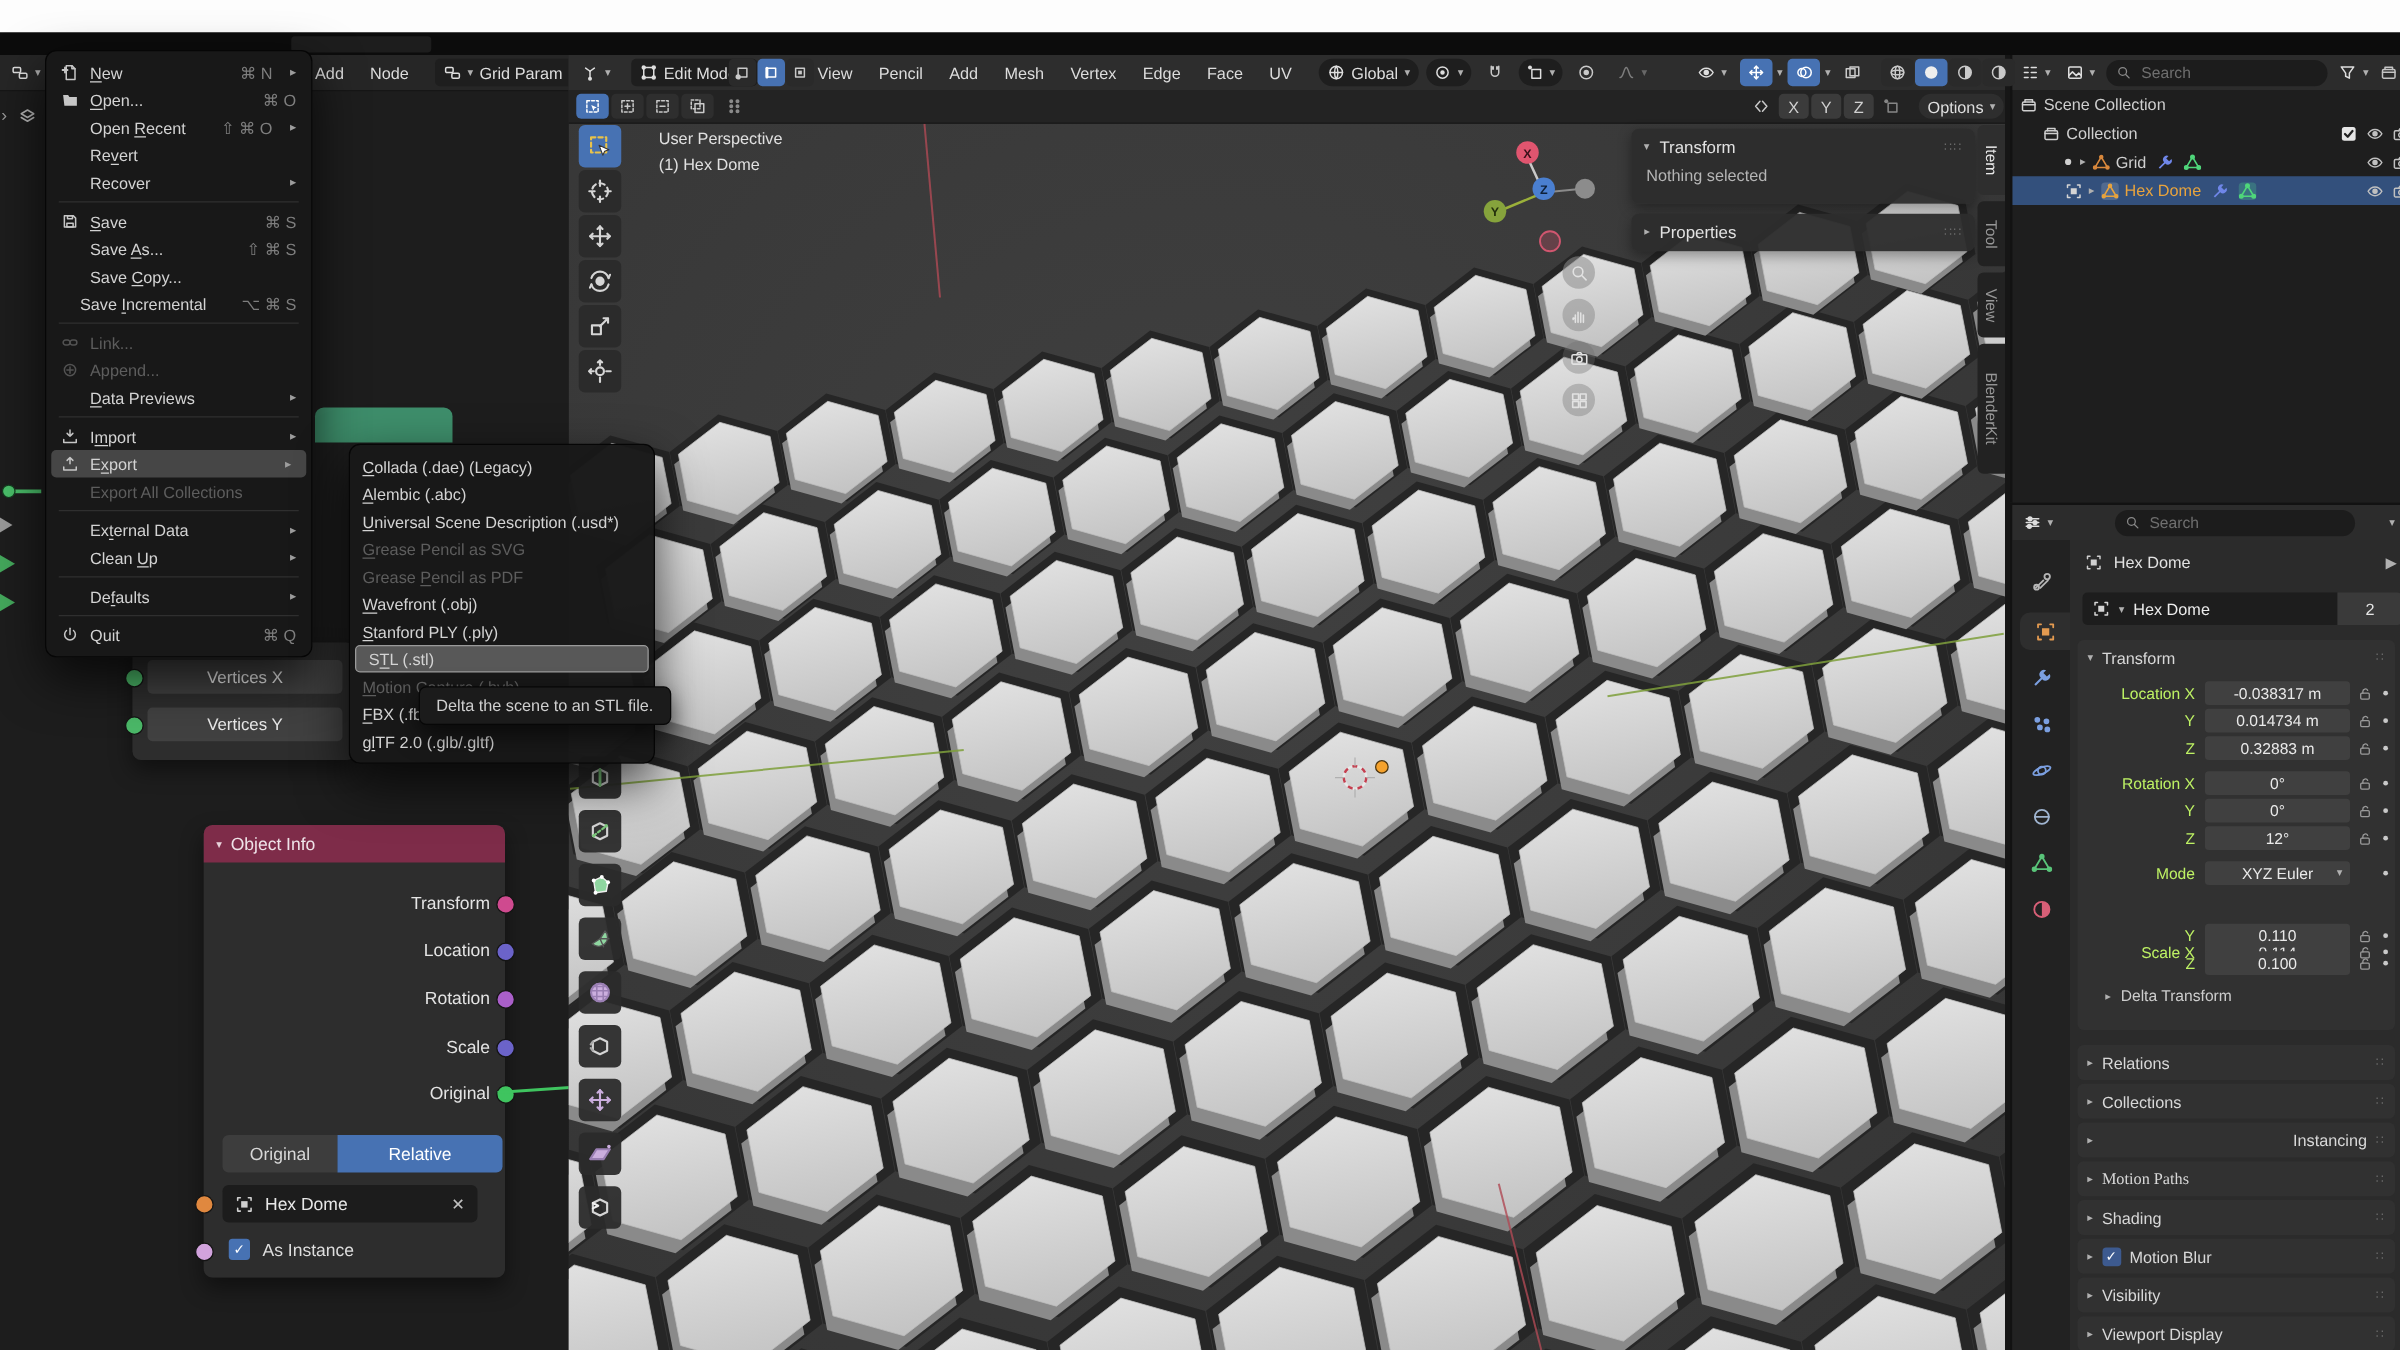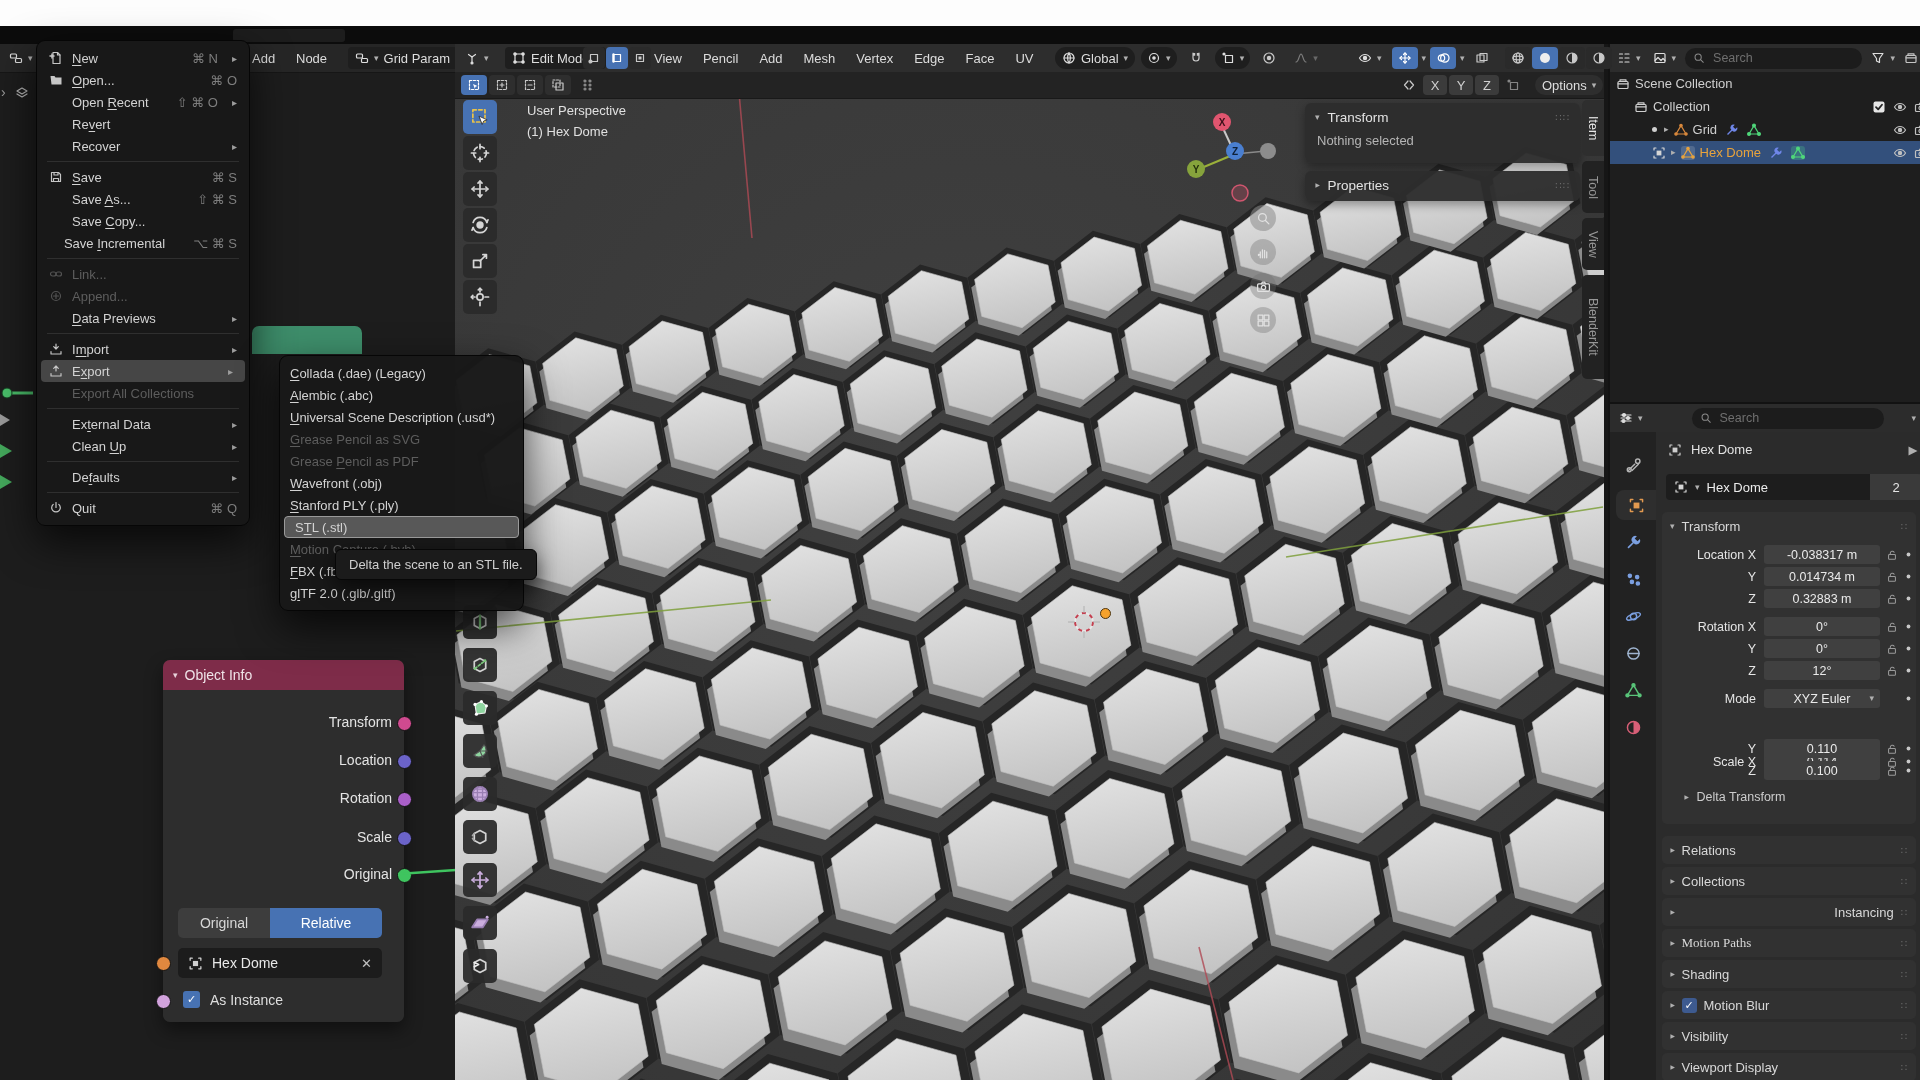--- a/index.html
+++ b/index.html
@@ -73,21 +73,21 @@
   .pr-header{position:absolute;left:0;top:0;width:100%;height:28px;background:#2c2c2c;display:flex;align-items:center;
              gap:6px;padding:0 6px;box-sizing:border-box;}
   #prop-tabcol{position:absolute;left:0;top:28px;width:46px;height:650px;background:#222222;}
   .ptab{position:absolute;left:0;width:46px;height:30px;display:flex;align-items:center;justify-content:center;}
   .ptab .ic{width:17px;height:17px;}
   .ptab.active{background:#2e2e2e;border-radius:8px 0 0 8px;left:6px;width:40px;}
   #prop-content{position:absolute;left:46px;top:28px;width:266px;height:650px;background:#2b2b2b;}
   .ppanel{position:absolute;left:6px;width:254px;background:#313131;border-radius:5px;color:#d8d8d8;}
   .ppanel-h{display:flex;align-items:center;gap:7px;height:28px;padding:0 8px;}
   .tr-row{position:absolute;display:flex;align-items:center;height:21px;width:100%;}
-  .tr-label{width:94px;text-align:right;color:#e5e5e5;font-size:12.5px;padding-right:8px;flex:none;}
+  .tr-label{width:94px;text-align:right;color:#bef264;font-size:12.5px;padding-right:8px;flex:none;}
   .tr-field{width:116px;height:19px;background:#404040;border-radius:3px;display:flex;align-items:center;
             justify-content:center;color:#eaeaea;font-size:12.5px;flex:none;position:relative;}
   .tr-lock{width:16px;margin-left:4px;color:#9a9a9a;display:flex;justify-content:center;}
   .tr-dot{width:7px;height:7px;border-radius:50%;background:#c9c9c9;margin-left:5px;transform:scale(.55);}
   .cbox{width:15px;height:15px;border-radius:3px;background:#4772b3;color:#fff;display:flex;align-items:center;
         justify-content:center;font-size:11px;flex:none;}
   
   #stl-tooltip{position:absolute;background:#1b1b1b;border:1px solid #070707;border-radius:6px;
                box-shadow:0 8px 20px rgba(0,0,0,.6);padding:7px 13px;color:#cfcfcf;z-index:60;font-size:13px;white-space:nowrap;}
 </style>
@@ -136,20 +136,30 @@
     <svg class="abs" width="40" height="620" style="left:0;top:300px;">
       <line x1="6" y1="49" x2="33" y2="49" stroke="#4abf6a" stroke-width="3"></line>
       <circle cx="7" cy="49" r="5" fill="#4abf6a" stroke="#143d20"></circle>
       <path d="M0 70 10 76 0 82z" fill="#9a9a9a"></path>
       <path d="M0 100 12 107 0 114z" fill="#44a85c"></path>
       <path d="M0 131 12 138 0 145z" fill="#44a85c"></path>
     </svg>
 
     <div class="abs" style="left:252px;top:282px;width:110px;height:28px;background:#3e8e6b;border-radius:7px 7px 0 0;"></div>
 
+    <div class="node" style="left:106px;top:470px;width:178px;height:94px;">
+      <div class="abs" style="left:12px;top:14px;width:156px;height:27px;background:#414141;border-radius:4px;display:flex;align-items:center;justify-content:center;font-size:13.5px;color:#e9e9e9;">
+        <span>Vertices X</span>
+      </div>
+      <div class="abs" style="left:12px;top:52px;width:156px;height:27px;background:#414141;border-radius:4px;display:flex;align-items:center;justify-content:center;font-size:13.5px;color:#e9e9e9;">
+        <span>Vertices Y</span>
+      </div>
+      <span class="sock" style="left:-6px;top:21px;background:#4bb868;"></span>
+      <span class="sock" style="left:-6px;top:59px;background:#4bb868;"></span>
+    </div>
 
     <div class="node" style="left:163px;top:616px;width:241px;height:362px;">
       <div class="node-header" style="background:#7e2c49;">
         <span class="chev" style="color:#e8d2da;">▾</span>
         <span>Object Info</span>
       </div>
       <div id="oi-outputs">
           <div class="out-row" style="top: 54px;">Transform</div>
           <span class="sock" style="left: 234px; top: 56px; background: rgb(207, 74, 143);"></span>
           <div class="out-row" style="top: 92px;">Location</div>
@@ -157,21 +167,21 @@
           <div class="out-row" style="top: 130px;">Rotation</div>
           <span class="sock" style="left: 234px; top: 132px; background: rgb(170, 95, 201);"></span>
           <div class="out-row" style="top: 169px; margin-left: 40px;">Scale</div>
           <span class="sock" style="left: 234px; top: 171px; background: rgb(107, 99, 201);"></span>
           <div class="out-row" style="top: 206px;">Original</div>
           <span class="sock" style="left: 234px; top: 208px; background: rgb(63, 196, 95);"></span>
         </div>
       <div class="abs" style="left:15px;top:248px;width:92px;height:30px;background:#3d3d3d;border-radius:5px 0 0 5px;display:flex;align-items:center;justify-content:center;font-size:14px;color:#d8d8d8;">
         <span>Original</span>
       </div>
-      <div class="abs" style="left:107px;top:248px;width:112px;height:30px;background:#4772b3;border-radius:0 5px 5px 0;display:flex;align-items:center;justify-content:center;font-size:14px;color:#fff;">
+      <div class="abs" style="left:107px;top:248px;width:132px;height:30px;background:#4772b3;border-radius:0 5px 5px 0;display:flex;align-items:center;justify-content:center;font-size:14px;color:#fff;">
         <span>Relative</span>
       </div>
       <div class="abs" style="left:15px;top:288px;width:204px;height:30px;background:#1c1c1c;border-radius:5px;display:flex;align-items:center;gap:9px;padding:0 10px;box-sizing:border-box;">
         <span class="ic" style="color:#d0d0d0;width:15px;height:15px;">
             <svg viewBox="0 0 14 14" fill="none" stroke="currentColor" stroke-width="1.2" stroke-linecap="round" stroke-linejoin="round">
               <path d="M2 4V2h2M10 2h2v2M12 10v2h-2M4 12H2v-2"></path>
               <rect x="4.6" y="4.6" width="4.8" height="4.8" fill="currentColor" stroke="none"></rect>
             </svg>
           </span>
         <span style="flex:1;font-size:14px;color:#e8e8e8;">Hex Dome</span>

